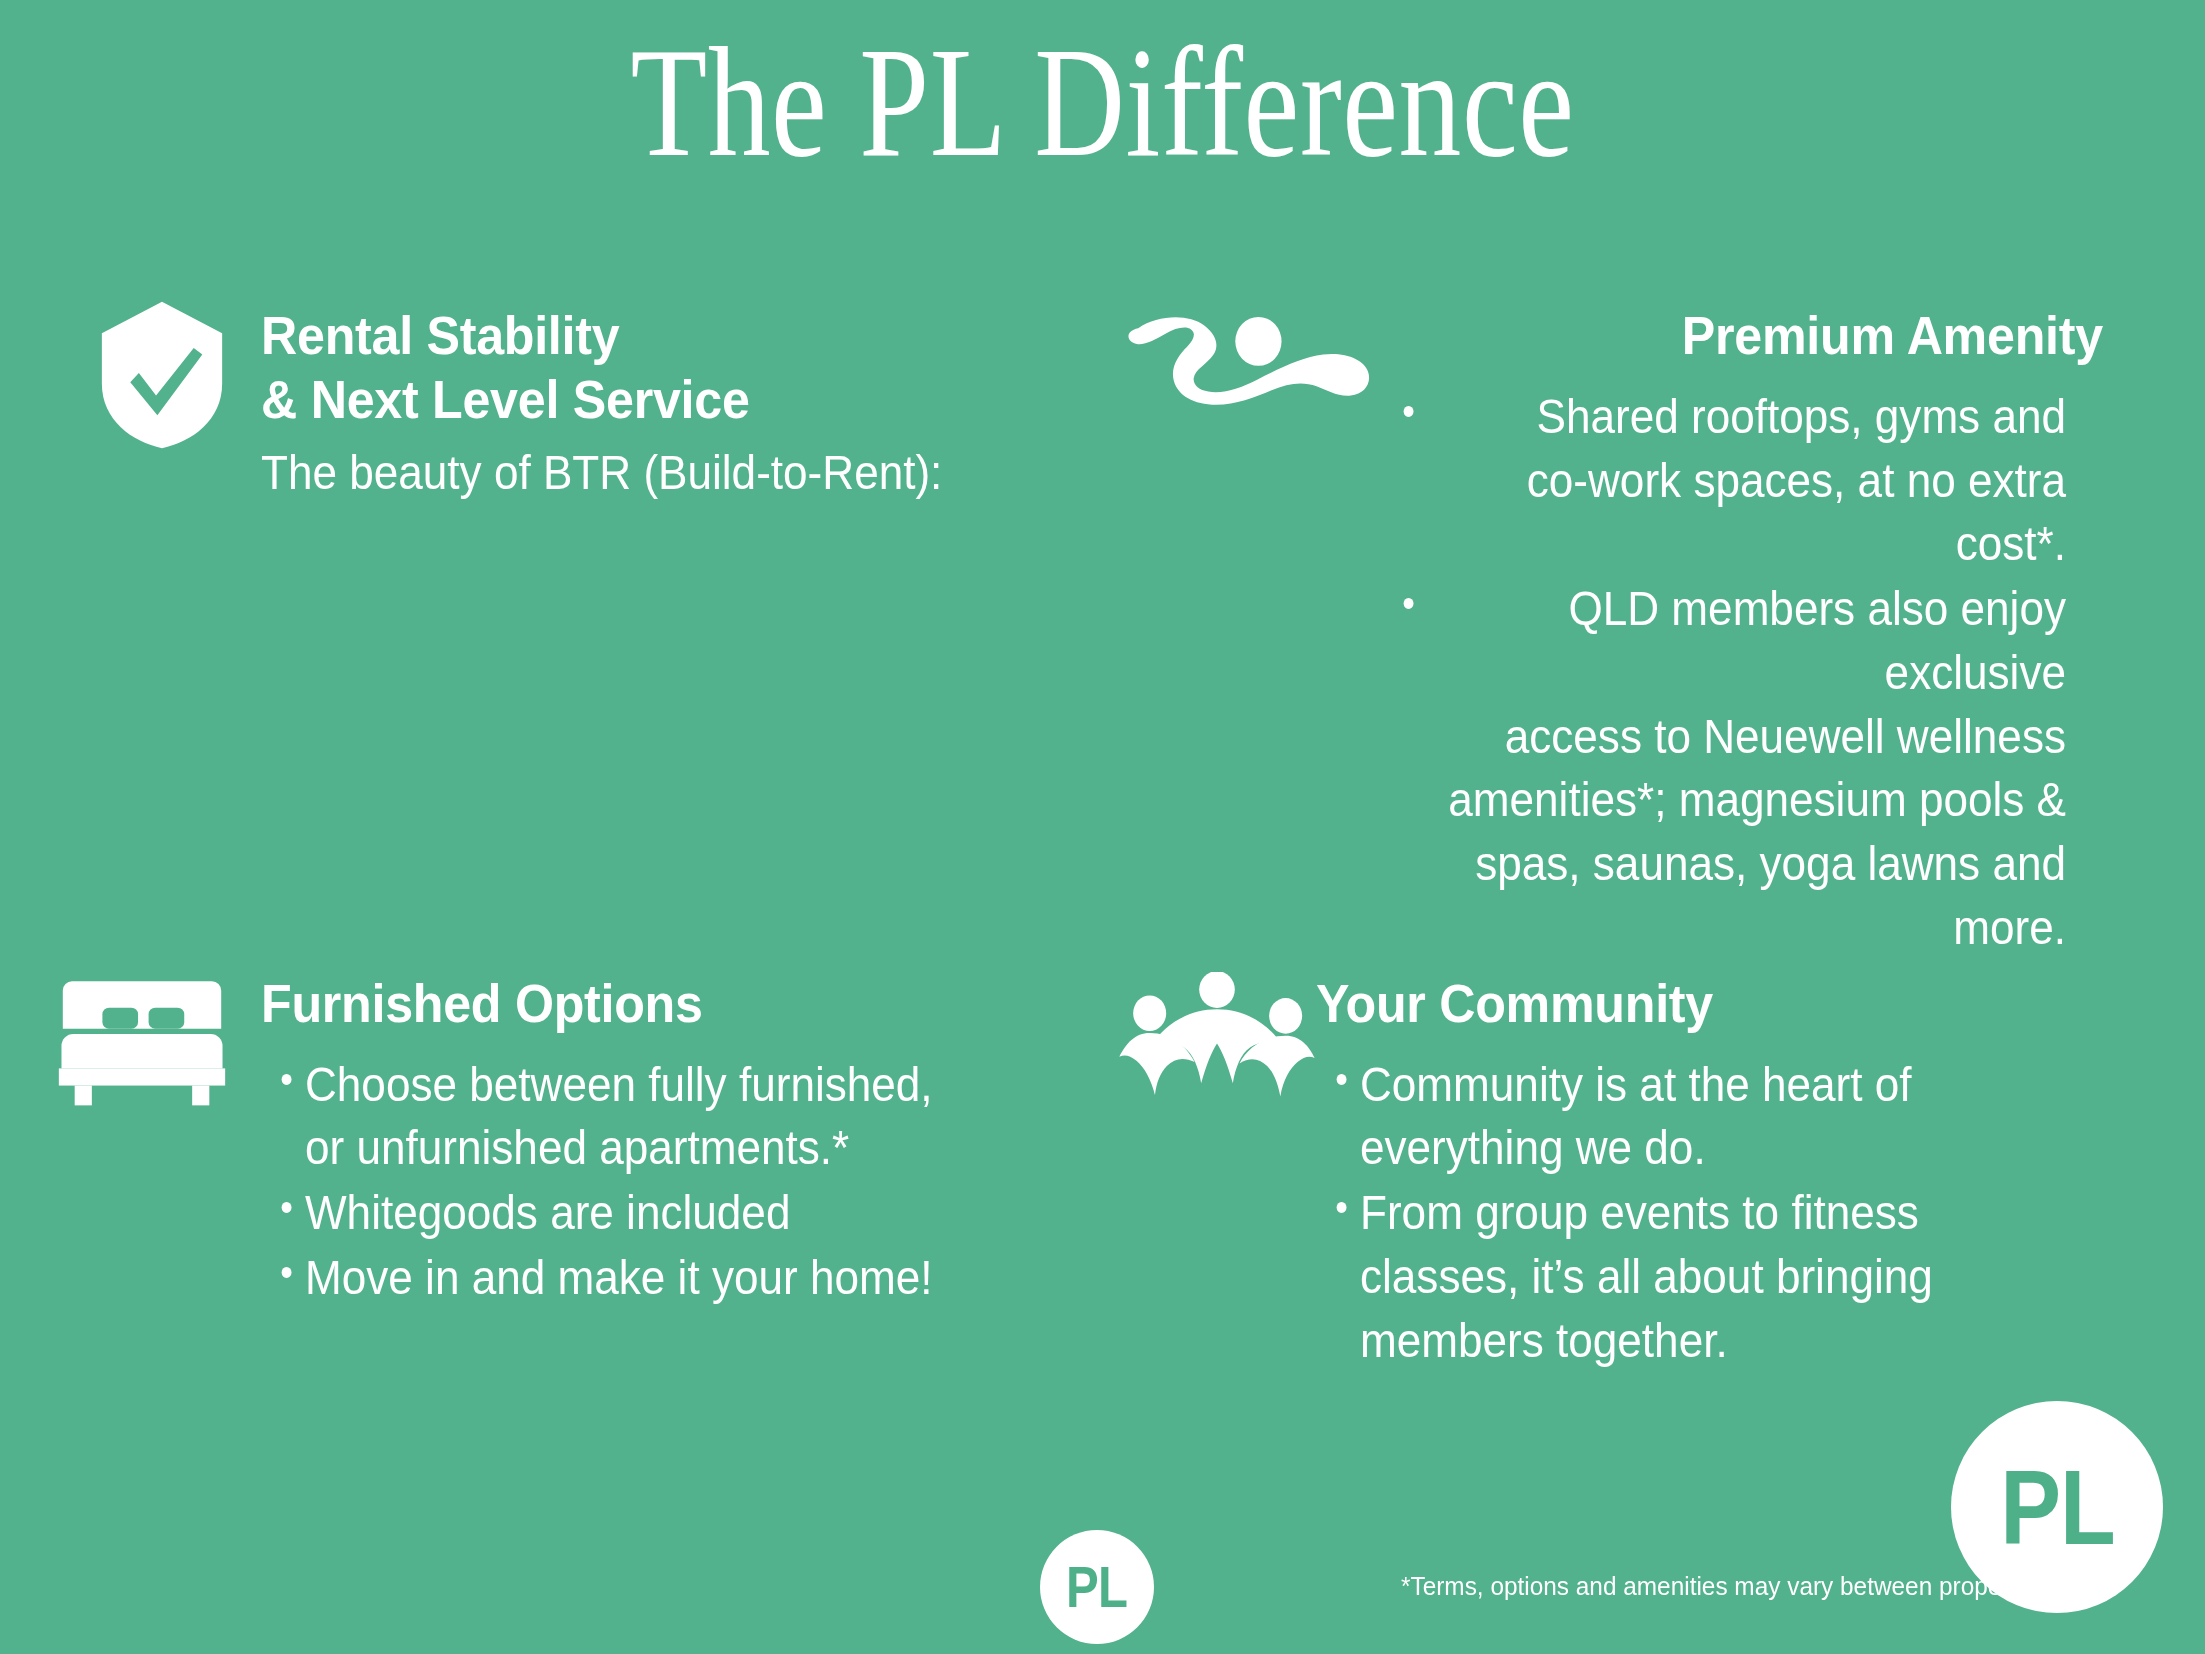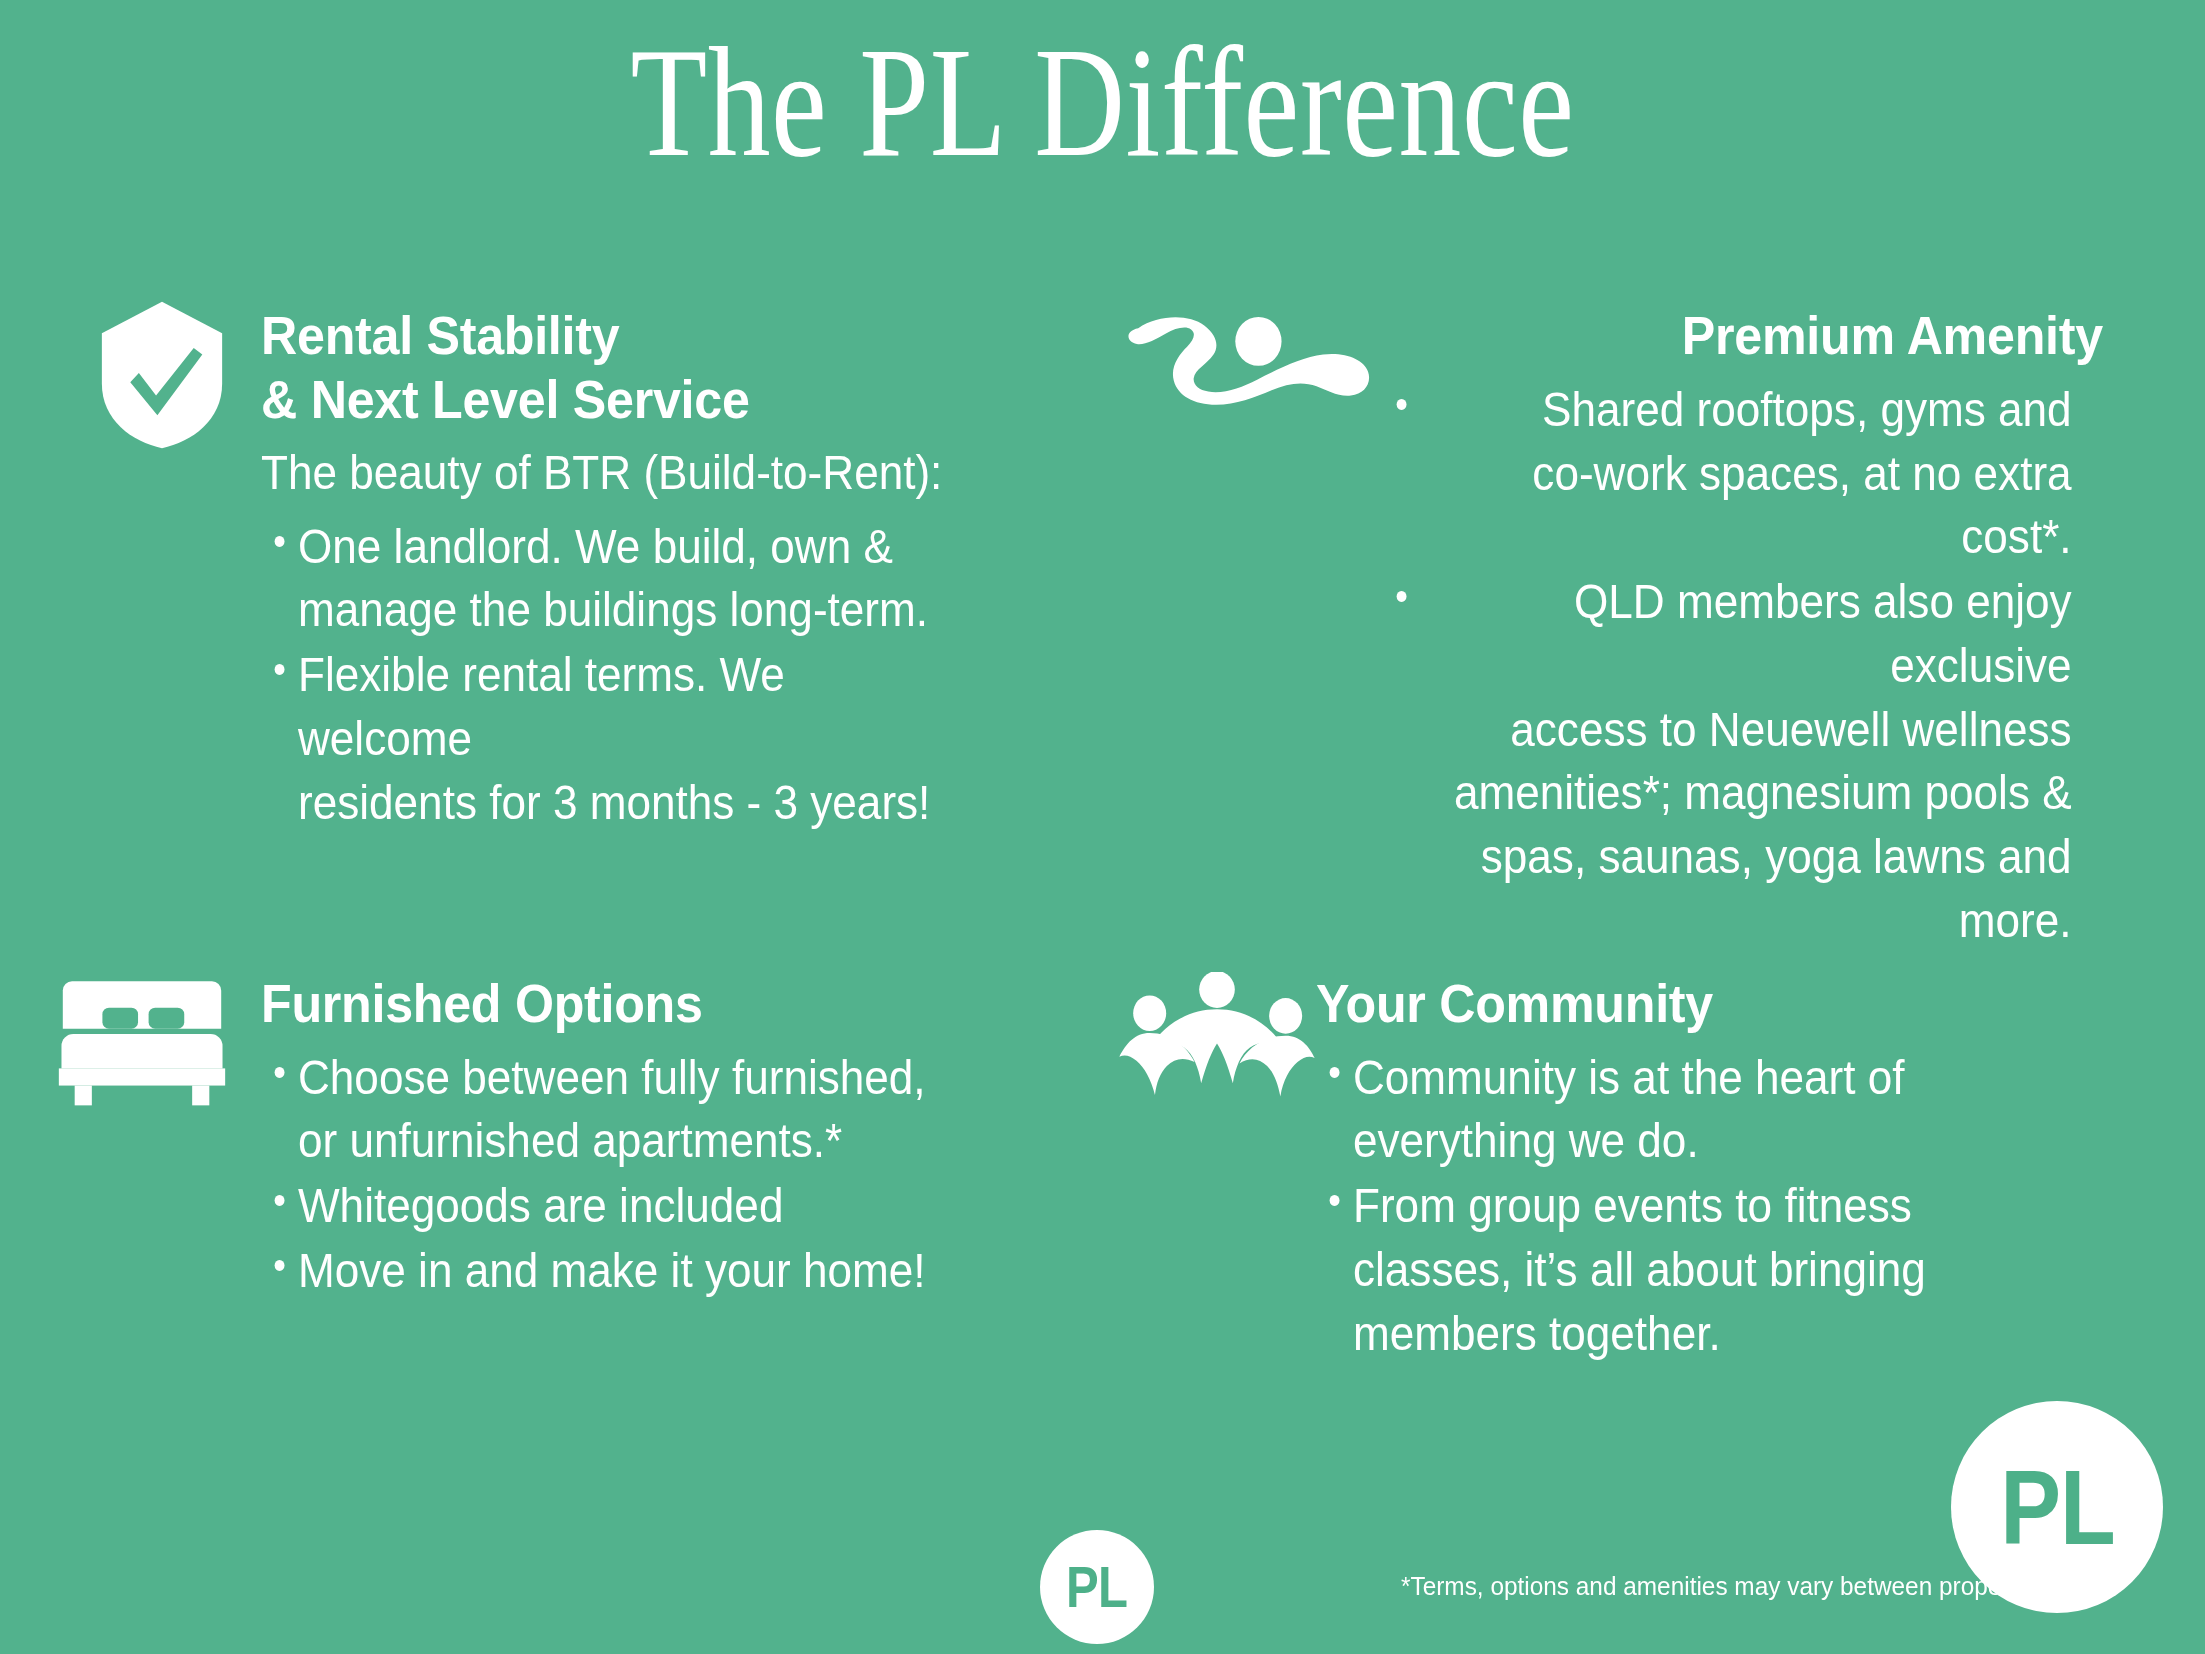--- a/index.html
+++ b/index.html
@@ -76,21 +76,21 @@
     line-height: 1.30;
     font-weight: 400;
     margin: 0 0 1.3px 0;
     transform: scaleX(0.90);
     transform-origin: 0 50%;
     white-space: nowrap;
   }
 
   ul.bullets {
     list-style: none;
-    margin: 10px;
+    margin: 17px;
     padding: 0;
   }
   ul.bullets li {
     position: relative;
     font-size: 49px;
     line-height: 1.30;
     font-weight: 400;
     padding-left: 30px;
     margin: 0 0 1.3px 0;
     transform: scaleX(0.90);
@@ -163,26 +163,20 @@
       <div class="icon-box" style="left:0px; top:-5.3px;">
         <svg width="126" height="152" viewBox="0 0 190 230" aria-hidden="true">
           <path d="M95 4 L186 52 L186 128 C186 184 140 216 95 226 C50 216 4 184 4 128 L4 52 Z" fill="#ffffff"></path>
           <path d="M47 126 L60 112 L86 146 L143 74 L156 84 L88 176 Z" fill="#52b28d"></path>
         </svg>
       </div>
       <div class="card-body" style="margin-left:162px;">
         <div class="feature-title">Rental Stability
 &amp; Next Level Service</div>
         <div class="lead-line">The beauty of BTR (Build-to-Rent):</div>
-        <ul class="bullets">
-          <li>One landlord. We build, own &amp;
-manage the buildings long-term.</li>
-          <li>Flexible rental terms. We welcome
-residents for 3 months - 3 years!</li>
-        </ul>
       </div>
     </div>
 
     <div class="card card-tr">
       <div class="icon-box" style="left:0px; top:12px;">
         <svg width="251" height="93" viewBox="0 0 380 140" aria-hidden="true">
           <path d="M20 18 C50 -2 96 -4 120 14 C140 29 142 46 134 58 C124 73 106 80 104 94 C103 104 112 112 126 114 C150 118 176 108 200 96 C236 78 268 62 300 58 C334 54 362 66 368 84 C374 102 362 118 342 120 C322 122 306 112 290 106 C268 98 246 102 222 112 C196 123 168 134 138 134 C104 134 80 120 74 98 C68 76 82 58 94 46 C104 36 108 26 100 20 C92 14 76 18 62 26 C46 35 30 44 18 42 C6 40 2 30 8 24 C11 21 15 19 20 18 Z" fill="#ffffff"></path>
           <ellipse cx="202" cy="38" rx="35" ry="37" fill="#ffffff"></ellipse>
         </svg>
       </div>

